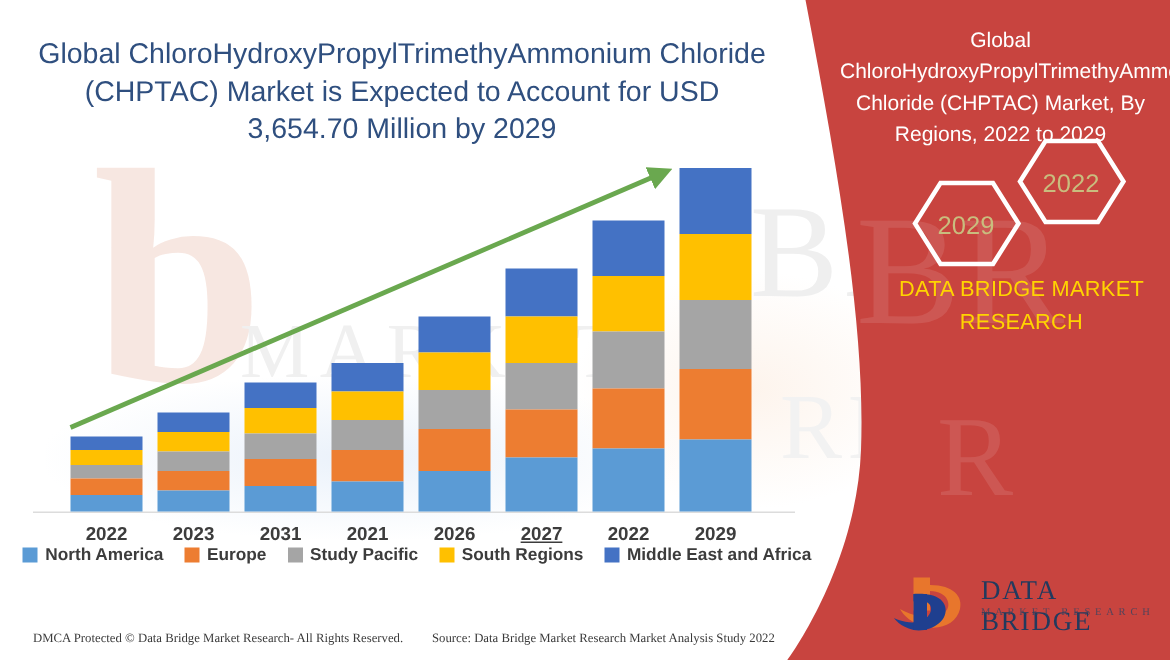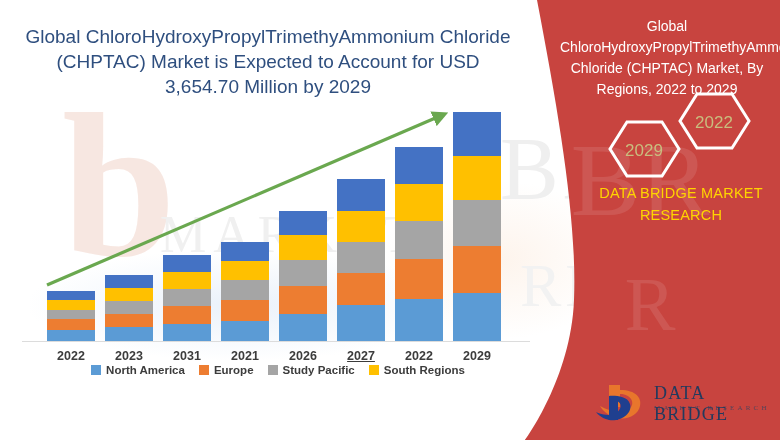--- a/index.html
+++ b/index.html
@@ -210,22 +210,30 @@
         <span class="lgtext">Europe</span>
       </div>
       <div class="lgitem">
         <span class="lgswatch" style="background: rgb(165, 165, 165);"></span>
         <span class="lgtext">Study Pacific</span>
       </div>
       <div class="lgitem">
         <span class="lgswatch" style="background: rgb(255, 192, 0);"></span>
         <span class="lgtext">South Regions</span>
       </div>
+      <div class="lgitem">
+        <span class="lgswatch" style="background: rgb(68, 114, 196);"></span>
+        <span class="lgtext">Middle East and Africa</span>
+      </div>
     </div>
 
+  <div id="footer">
+    <div class="ftxt" id="f1">DMCA Protected © Data Bridge Market Research- All Rights Reserved.</div>
+    <div class="ftxt" id="f2">Source: Data Bridge Market Research Market Analysis Study 2022</div>
+  </div>
 
   <svg id="redpanel">
     <path id="redshape" fill="#c8443f" d="M537,0 L780,0 L780,440 L525,440 C525,440 571,378 574,300 C577,222 560,120 537,0 Z"></path>
     <g opacity="0.10">
       <text x="640" y="215" font-family="Liberation Serif, serif" font-size="104" fill="#ffffff" text-anchor="middle">BR</text>
       <text x="650" y="330" font-family="Liberation Serif, serif" font-size="76" fill="#ffffff" text-anchor="middle">R</text>
     </g>
   </svg>
 
   <div id="redtitle">Global ChloroHydroxyPropylTrimethyAmmonium Chloride (CHPTAC) Market, By Regions, 2022 to 2029</div>

